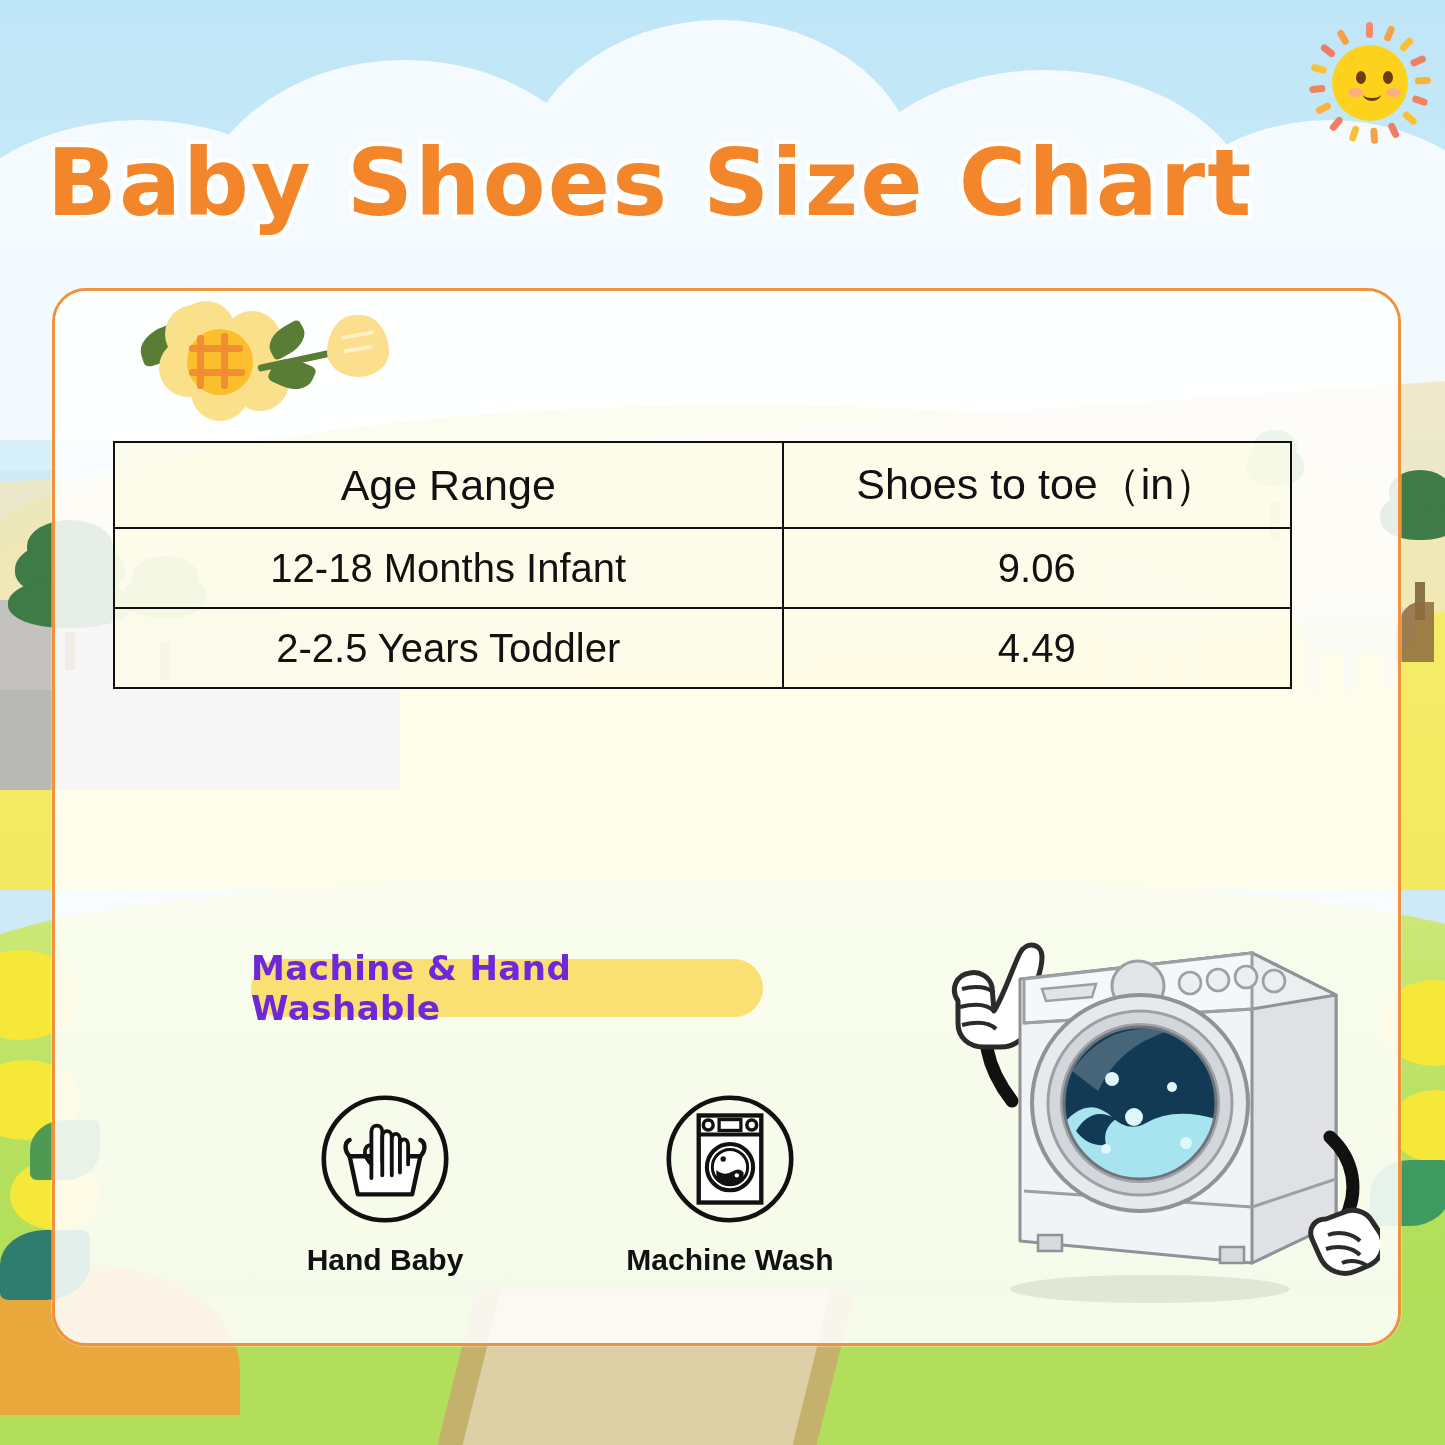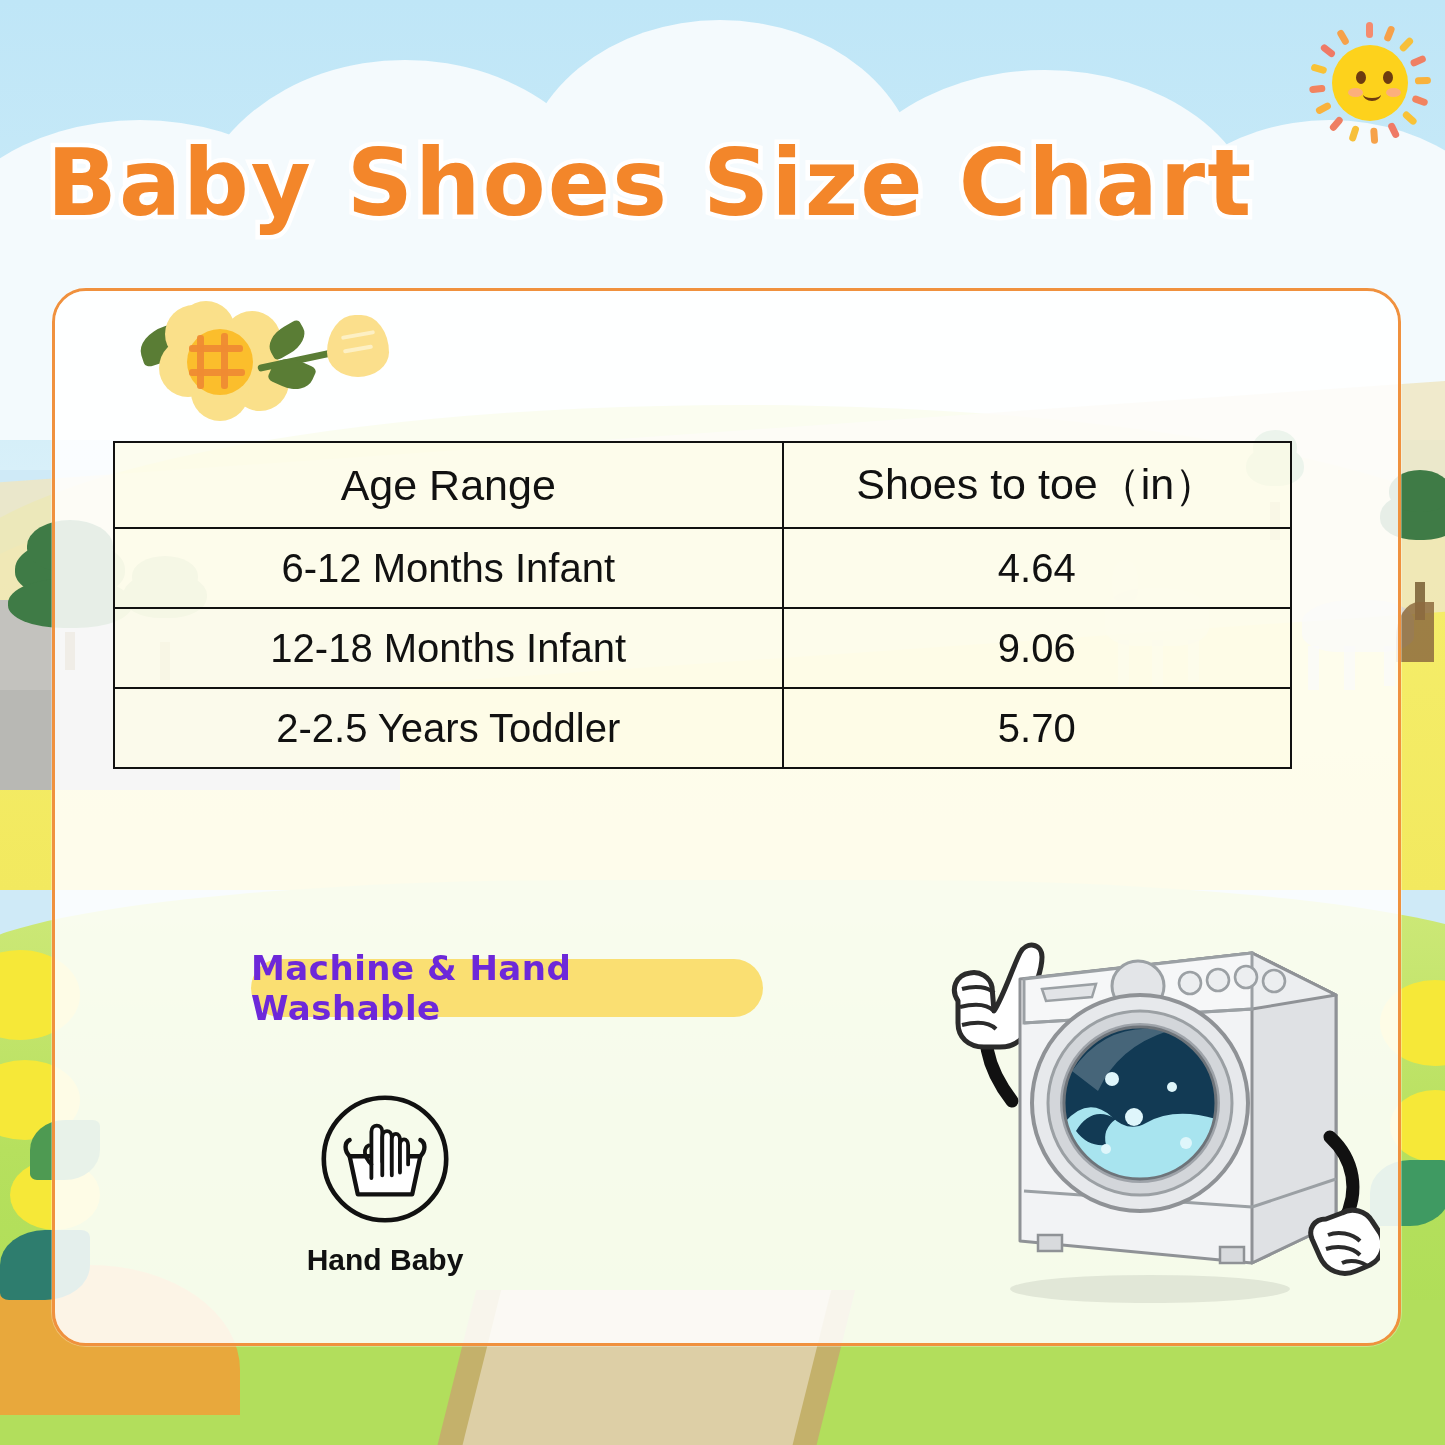--- a/index.html
+++ b/index.html
@@ -278,30 +278,26 @@
 
     <table class="size-table">
       <thead>
         <tr>
           <th class="col-age">Age Range</th>
           <th class="col-len">Shoes to toe（in）</th>
         </tr>
       </thead>
       <tbody>
         <tr>
-          <td>6-12  Months Infant</td>
-          <td>4.64</td>
-        </tr>
-        <tr>
           <td>12-18  Months Infant</td>
           <td>9.06</td>
         </tr>
         <tr>
           <td>2-2.5  Years Toddler</td>
-          <td>5.70</td>
+          <td>4.49</td>
         </tr>
       </tbody>
     </table>
 
     <div class="wash-badge">
       <span>Machine &amp; Hand Washable</span>
     </div>
 
     <div class="icons-row">
 
@@ -313,20 +309,36 @@
           <path d="M76 48 C80 44 80 38 76 36" fill="none" stroke="#111" stroke-width="3.2" stroke-linecap="round"></path>
           <path d="M40 64 L40 30 C40 24 48 24 48 30 L48 52" fill="#fff" stroke="#111" stroke-width="2.8" stroke-linecap="round" stroke-linejoin="round"></path>
           <path d="M48 62 L48 34 C48 28 55 28 55 34 L55 58" fill="#fff" stroke="#111" stroke-width="2.8" stroke-linecap="round"></path>
           <path d="M55 62 L55 36 C55 30 61 30 61 36 L61 58" fill="#fff" stroke="#111" stroke-width="2.8" stroke-linecap="round"></path>
           <path d="M61 60 L61 40 C61 34 67 34 67 40 L67 54" fill="#fff" stroke="#111" stroke-width="2.8" stroke-linecap="round"></path>
           <path d="M40 54 C34 48 34 42 38 40" fill="none" stroke="#111" stroke-width="2.8" stroke-linecap="round"></path>
         </svg>
         <div class="lbl">Hand Baby</div>
       </div>
 
+      <div class="icon-item b">
+        <svg width="136" height="136" viewBox="0 0 100 100">
+          <circle cx="50" cy="50" r="45" fill="none" stroke="#111" stroke-width="3.4"></circle>
+          <rect x="27" y="18" width="46" height="64" fill="#fff" stroke="#111" stroke-width="3.2"></rect>
+          <line x1="27" y1="32" x2="73" y2="32" stroke="#111" stroke-width="3"></line>
+          <circle cx="34" cy="25" r="3.6" fill="none" stroke="#111" stroke-width="2.6"></circle>
+          <circle cx="66" cy="25" r="3.6" fill="none" stroke="#111" stroke-width="2.6"></circle>
+          <rect x="42" y="21" width="16" height="8" fill="none" stroke="#111" stroke-width="2.4"></rect>
+          <circle cx="50" cy="56" r="17" fill="none" stroke="#111" stroke-width="3"></circle>
+          <circle cx="50" cy="56" r="13" fill="none" stroke="#111" stroke-width="2.2"></circle>
+          <path d="M40 58 q6 5 12 1 q5 -3 8 1 l0 6 q-10 5 -20 0 Z" fill="#111"></path>
+          <circle cx="45" cy="50" r="2" fill="#111"></circle>
+          <circle cx="55" cy="62" r="1.6" fill="#fff"></circle>
+        </svg>
+        <div class="lbl">Machine Wash</div>
+      </div>
     </div>
 
     <div class="mascot">
       <svg width="480" height="420" viewBox="0 0 480 420">
 
         <ellipse cx="250" cy="398" rx="140" ry="14" fill="#000" opacity="0.08"></ellipse>
 
         <path d="M112 210 C85 175 80 140 92 118" fill="none" stroke="#111" stroke-width="13" stroke-linecap="round"></path>
 
         <g>

